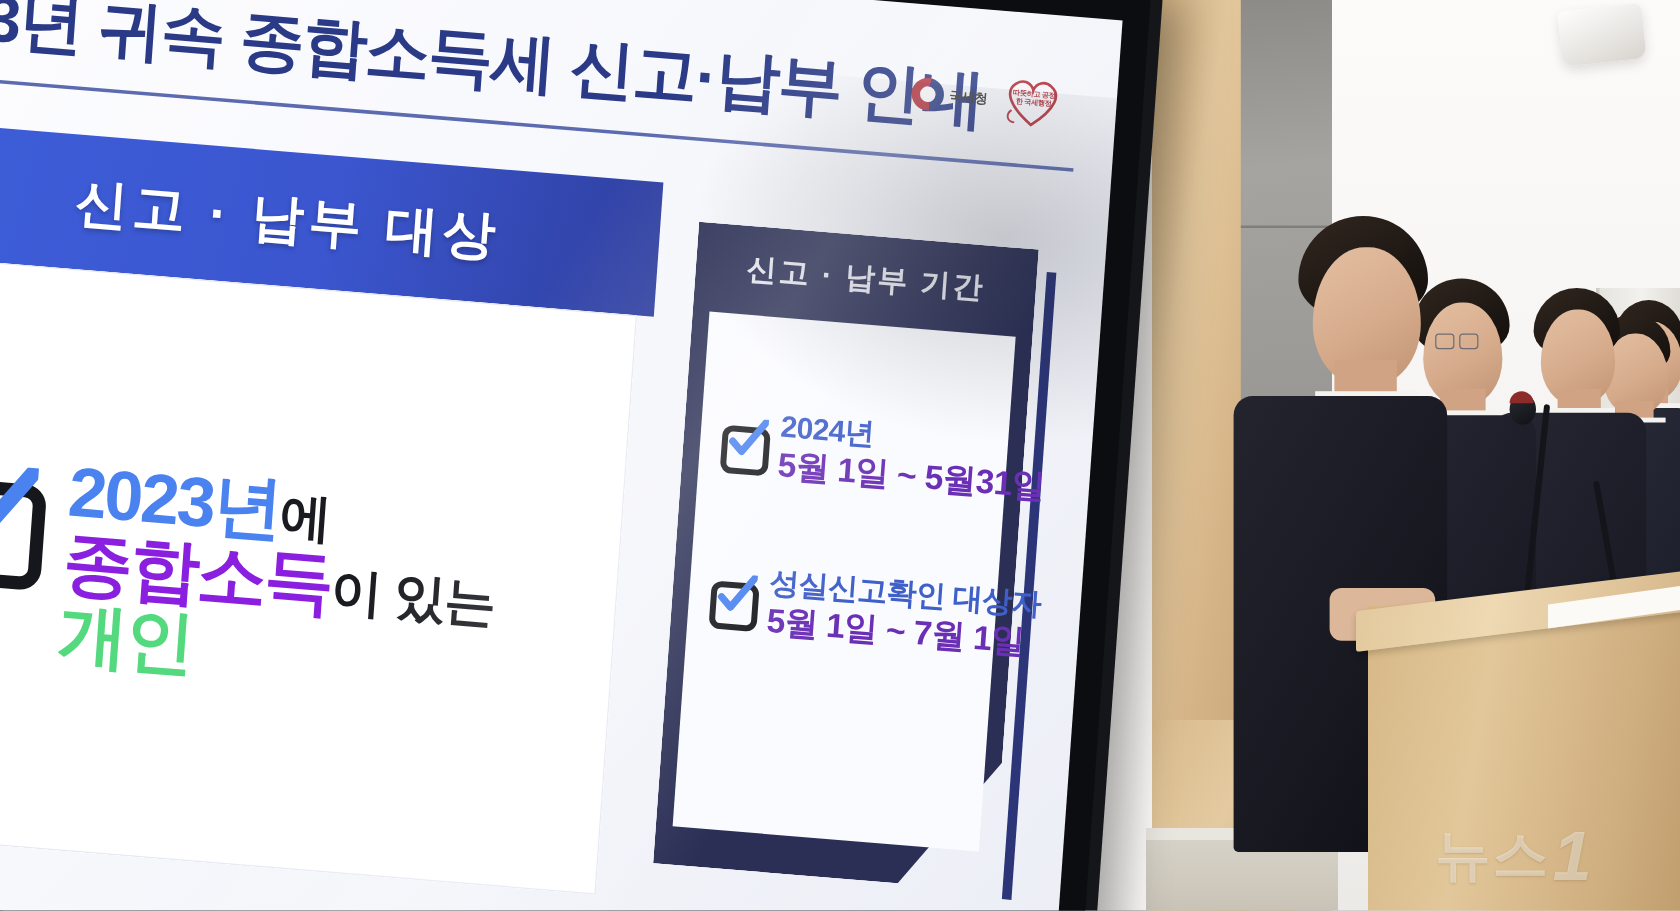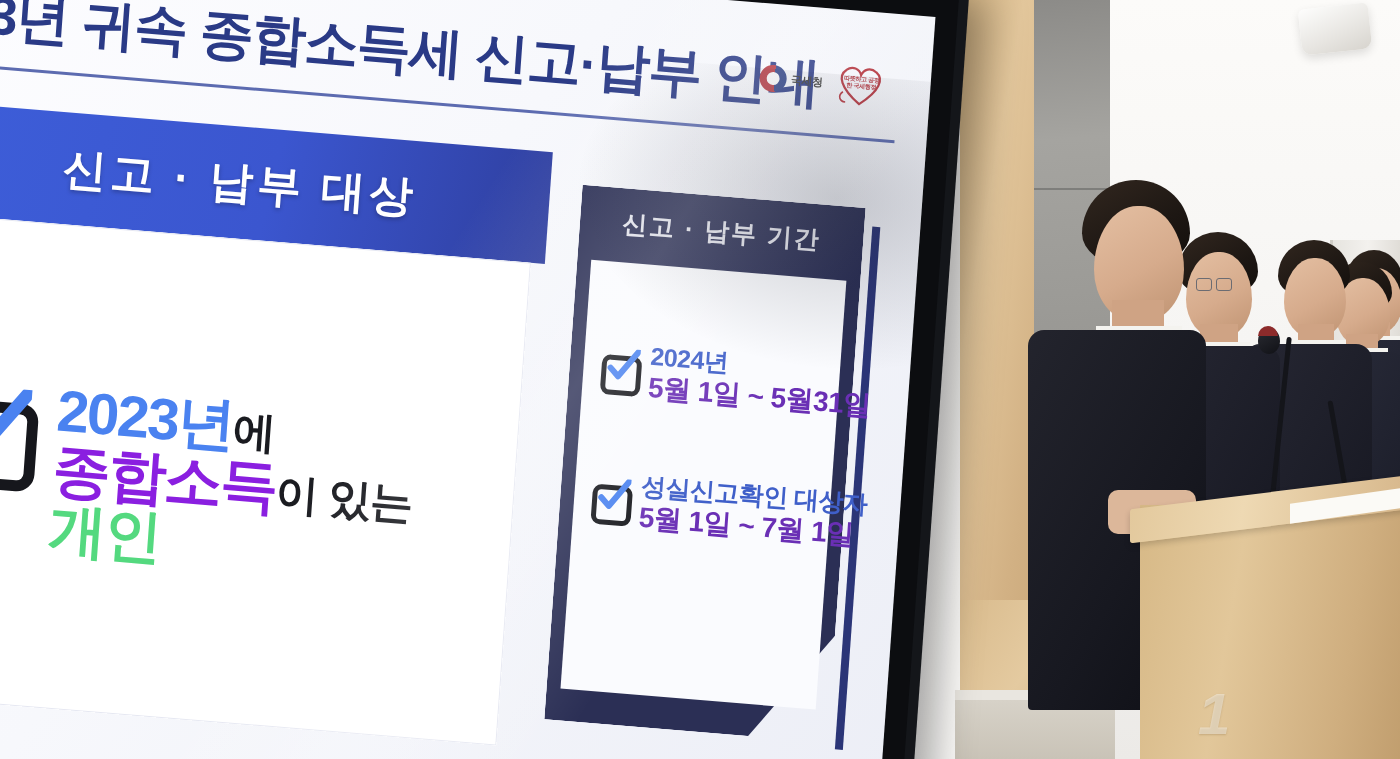--- a/index.html
+++ b/index.html
@@ -339,16 +339,17 @@
     <div class="headm"></div>
     <div class="redm"></div>
   </div>
   <div class="mic2"></div>
 
   <div class="podium"></div>
   <div class="podium-top"></div>
   <div class="papers"></div>
 
   <div class="wm">
+    <span>뉴스</span>
       <span class="one">1</span>
   </div>
 
 </div>
 
 </body></html>

